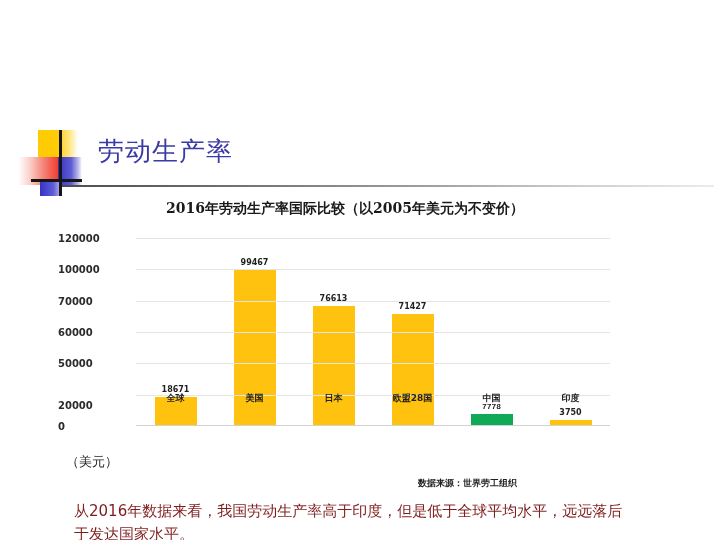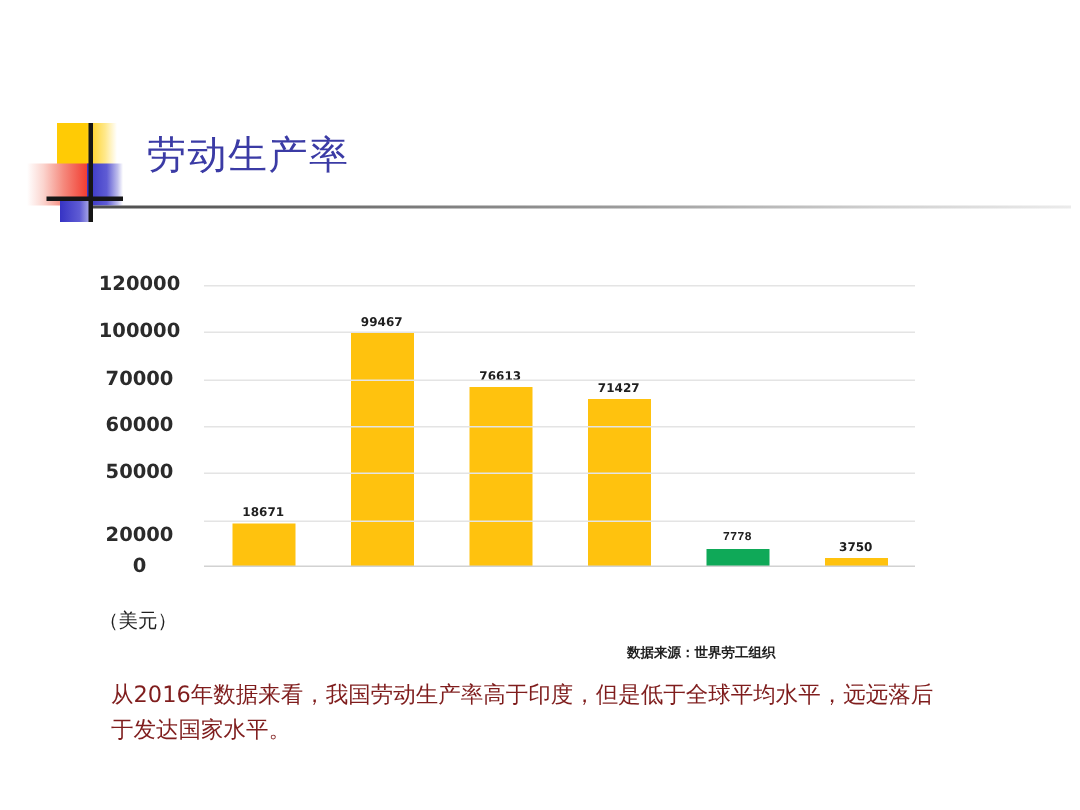--- a/index.html
+++ b/index.html
@@ -12,20 +12,21 @@
     background: #ffffff;
     font-family: "Liberation Sans", sans-serif;
     overflow: hidden;
     position: relative;
   }
 
   .slide {
     position: absolute;
     inset: 0;
     background: #ffffff;
+    margin-top: 48px;
   }
 
   
   .title-block {
     position: absolute;
     left: 0;
     top: 62px;
     width: 720px;
     height: 90px;
   }
@@ -140,23 +141,23 @@
     position: absolute;
     left: 60px;
     top: 0;
     width: 74px;
     height: 188px;
   }
   .y-tick {
     position: absolute;
     right: 6px;
     width: 70px;
-    text-align: center;
+    text-align: left;
     font-family: "DejaVu Sans", "Liberation Sans", sans-serif;
-    font-size: 13px;
+    font-size: 10px;
     font-weight: bold;
     color: #2b2b2b;
     transform: translateY(-50%);
     white-space: nowrap;
   }
 
   .plot {
     position: absolute;
     left: 136px;
     top: 0;
@@ -272,20 +273,21 @@
       <div class="logo-blue-a"></div>
       <div class="logo-blue-b"></div>
       <div class="logo-vline"></div>
       <div class="logo-hline"></div>
     </div>
     <div class="slide-title">劳动生产率</div>
     <div class="title-rule"></div>
   </div>
 
   <div class="chart">
+    <div class="chart-title">2016年劳动生产率国际比较（以2005年美元为不变价）</div>
 
     <div class="plot-wrap">
       <div class="y-axis">
           <div class="y-tick" style="top: 0px;">120000</div>
           <div class="y-tick" style="top: 31.3333px;">100000</div>
           <div class="y-tick" style="top: 62.6667px;">70000</div>
           <div class="y-tick" style="top: 94px;">60000</div>
           <div class="y-tick" style="top: 125.333px;">50000</div>
           <div class="y-tick" style="top: 167px;">20000</div>
           <div class="y-tick" style="top: 188px;">0</div>
@@ -320,20 +322,28 @@
         <div class="baseline"></div>
       <div class="gridline" style="top: 0px;"></div>
           <div class="gridline" style="top: 31.3333px;"></div>
           <div class="gridline" style="top: 62.6667px;"></div>
           <div class="gridline" style="top: 94px;"></div>
           <div class="gridline" style="top: 125.333px;"></div>
           <div class="gridline" style="top: 156.667px;"></div>
         </div>
     </div>
 
+    <div class="x-labels">
+        <div class="x-label">全球</div>
+        <div class="x-label">美国</div>
+        <div class="x-label">日本</div>
+        <div class="x-label">欧盟28国</div>
+        <div class="x-label">中国</div>
+        <div class="x-label">印度</div>
+      </div>
 
     <div class="unit-label">（美元）</div>
     <div class="source-note">数据来源：世界劳工组织</div>
   </div>
 
   <div class="caption">从2016年数据来看，我国劳动生产率高于印度，但是低于全球平均水平，远远落后于发达国家水平。</div>
 
 </div>
 
 </body></html>

